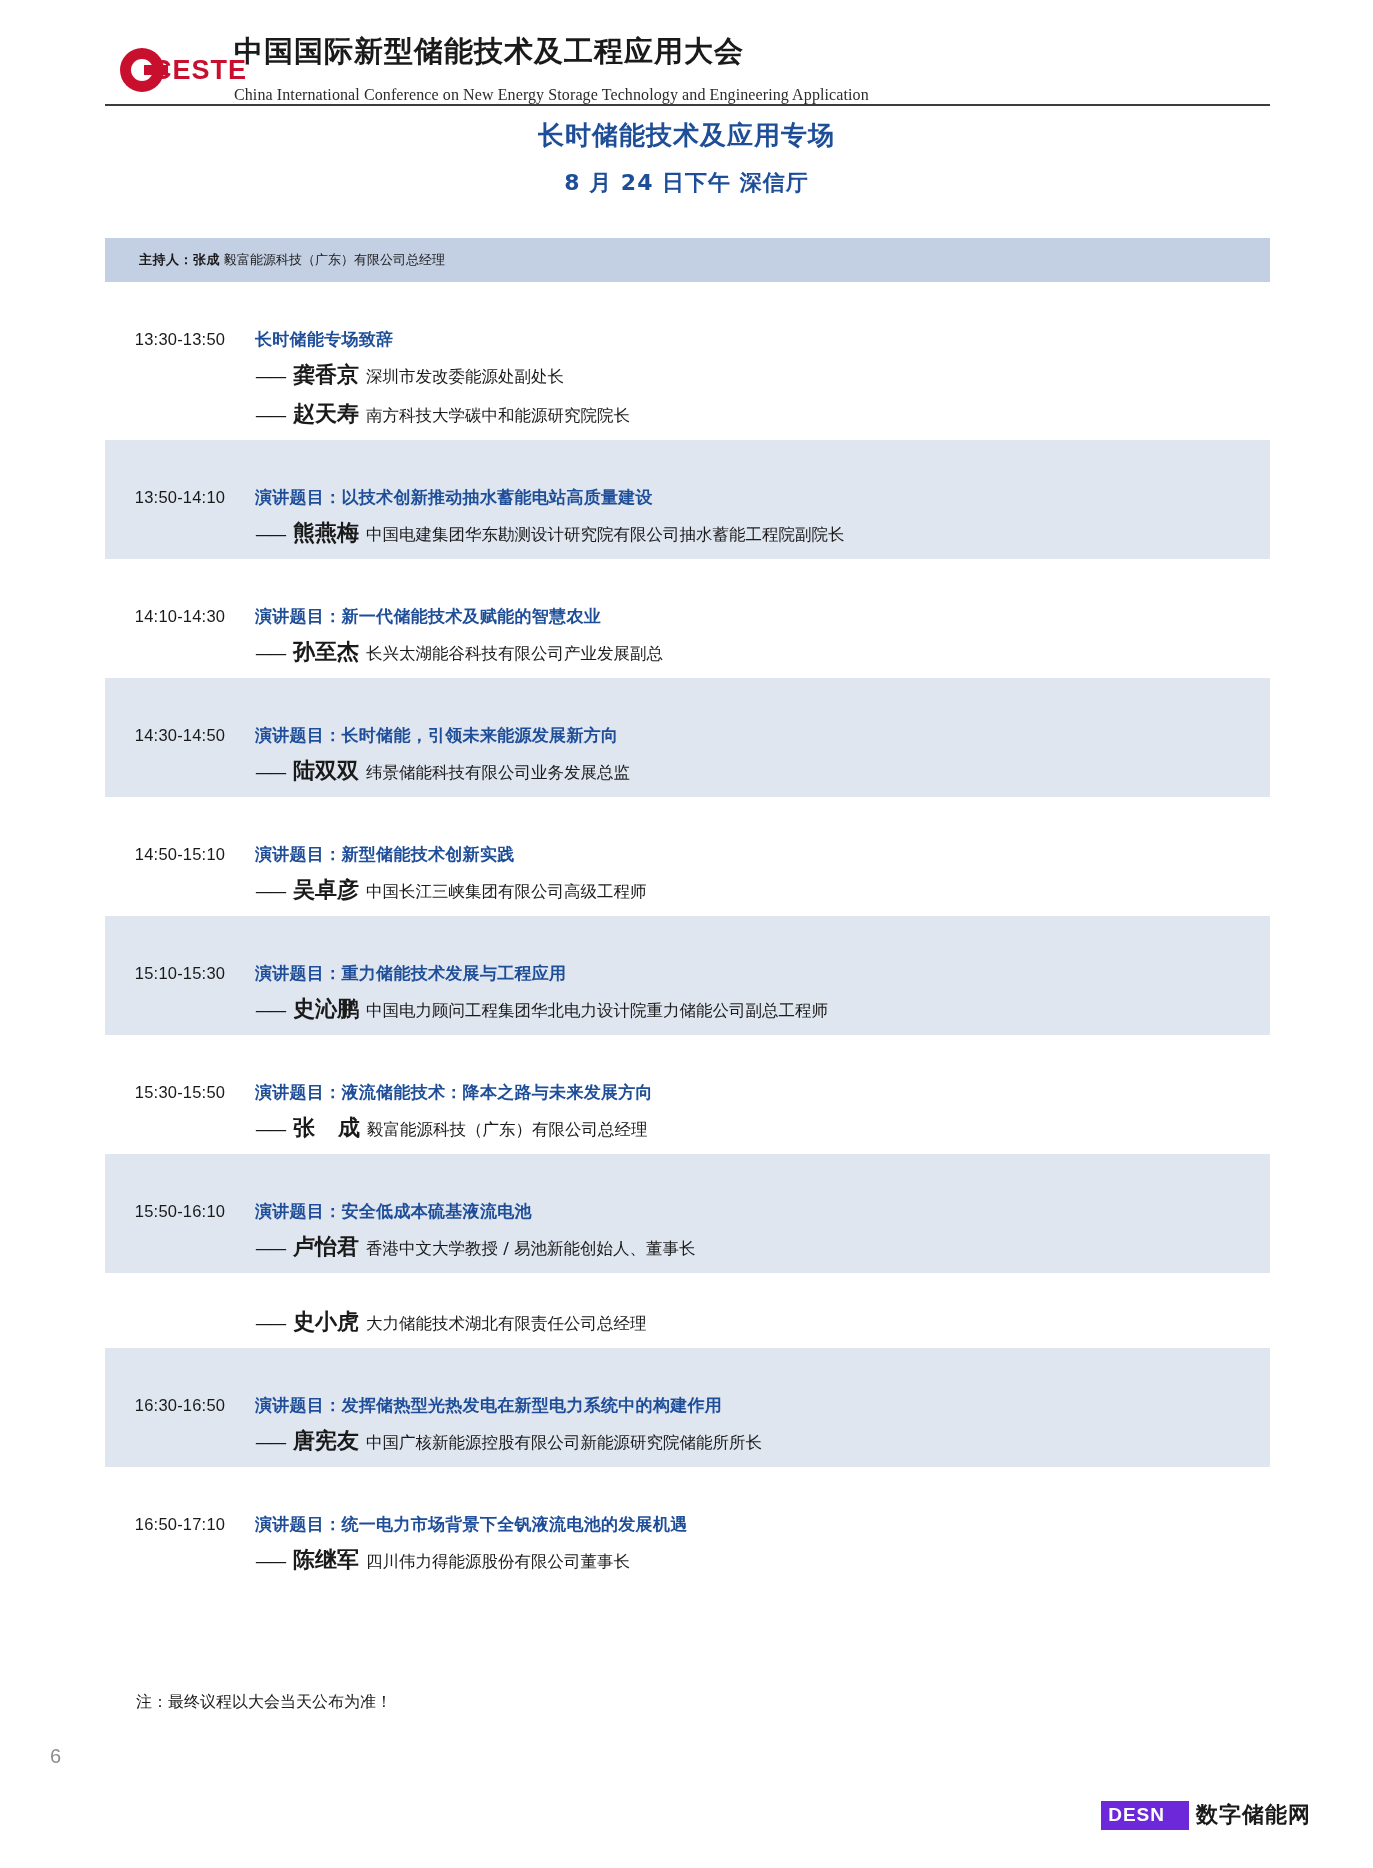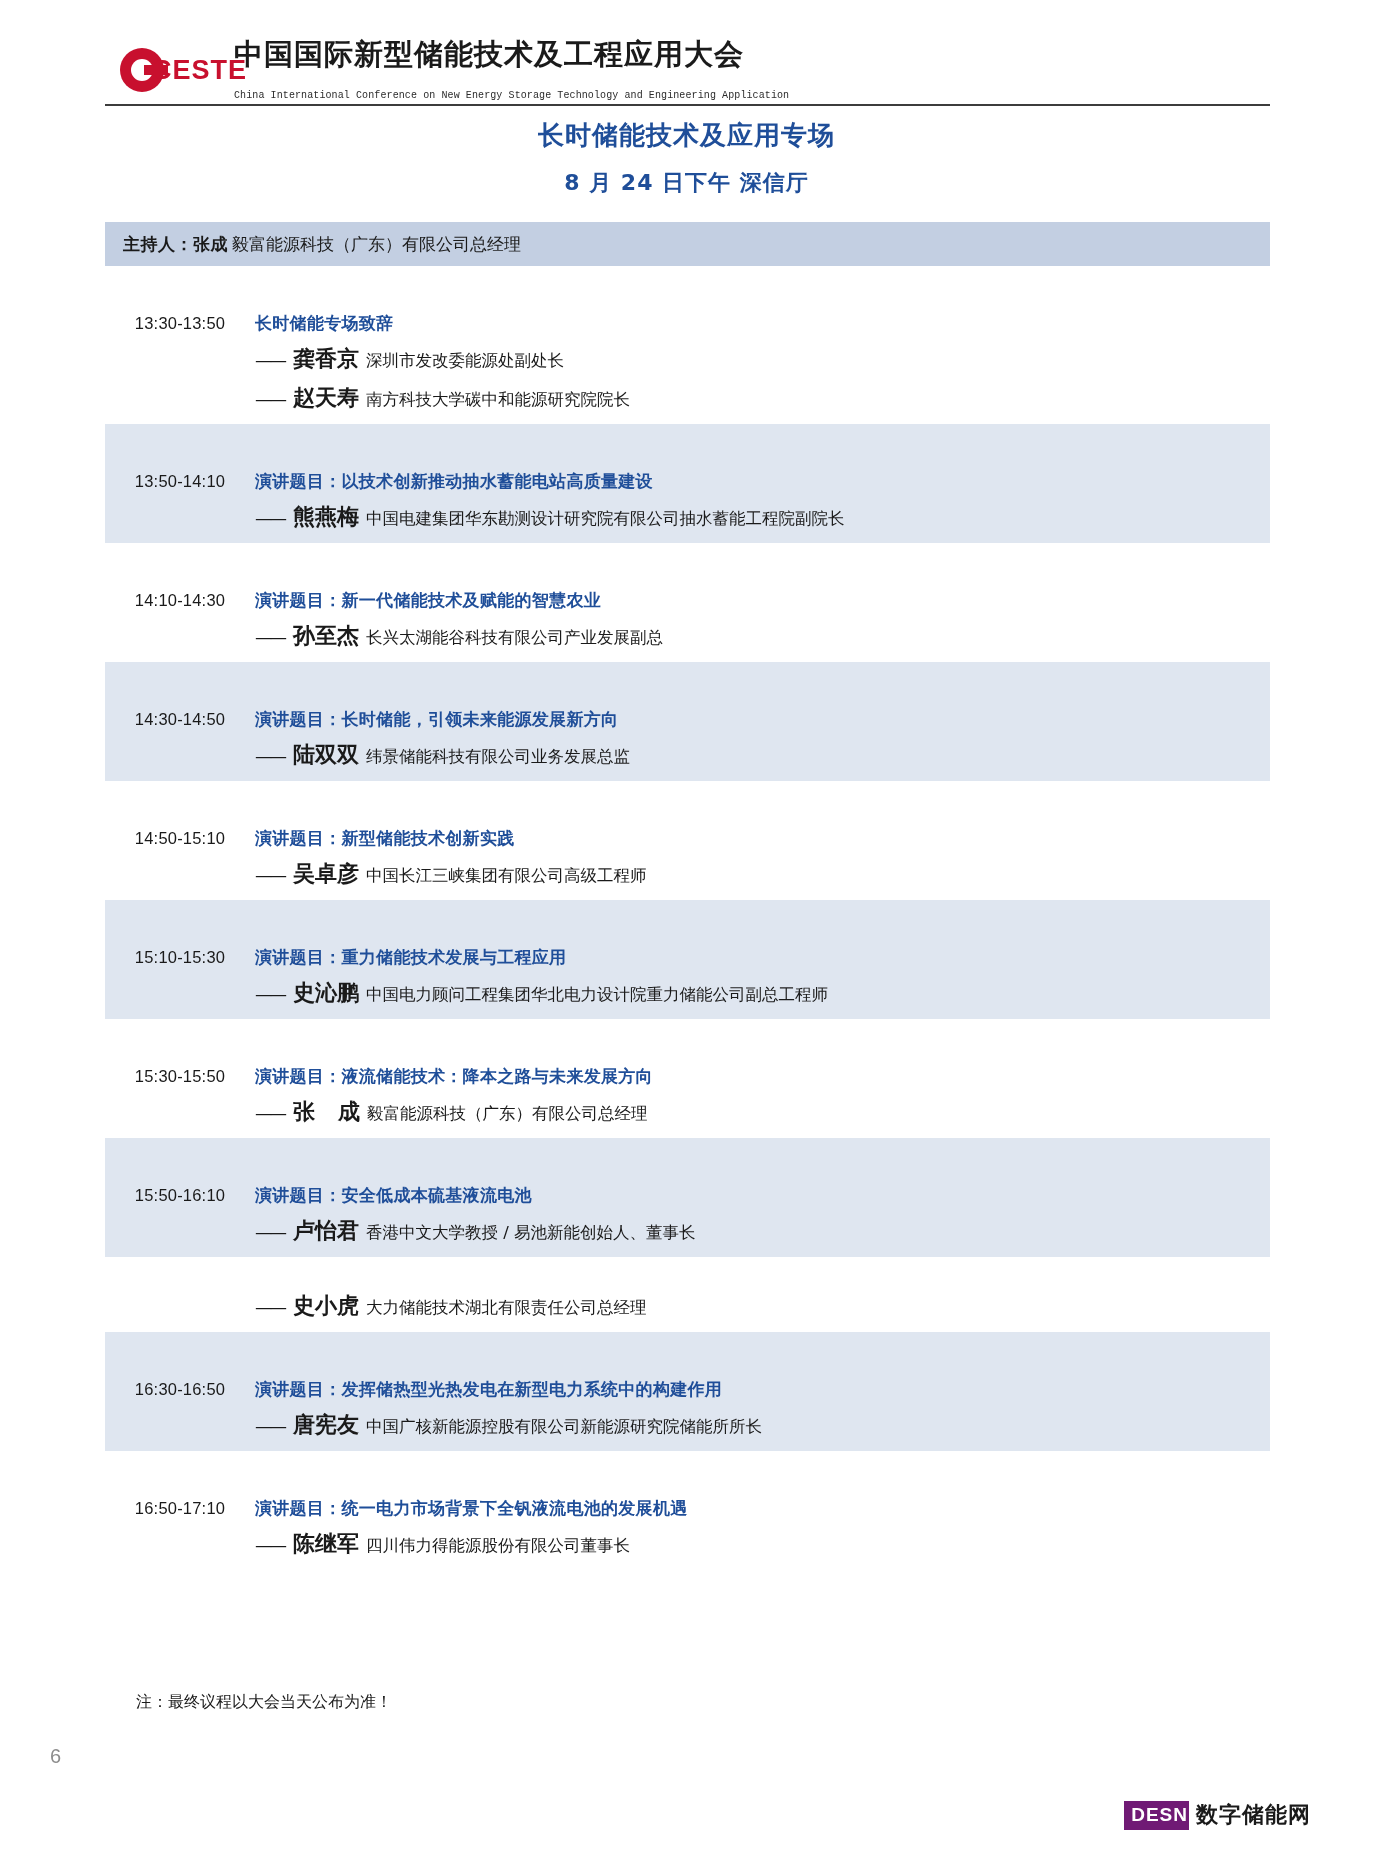--- a/index.html
+++ b/index.html
@@ -88,25 +88,25 @@
   }
   .logo-cn {
     font-size: 29px;
     font-weight: bold;
     letter-spacing: 1px;
     color: #1a1a1a;
     line-height: 1.1;
     font-family: "DejaVu Sans", sans-serif;
   }
   .logo-en {
-    font-size: 10px;
+    font-size: 16px;
     color: #2b2b2b;
     letter-spacing: 0.1px;
     margin-top: 19px;
-    font-family: Liberation Mono, monospace;
+    font-family: Liberation Serif, serif;
   }
   .header-rule {
     position: absolute;
     left: 105px;
     top: 104px;
     width: 1165px;
     height: 2px;
     background: #3c3c3c;
   }
 
@@ -141,24 +141,25 @@
     position: absolute;
     left: 105px;
     top: 222px;
     width: 1165px;
   }
   .host-row {
     background: #c3cfe2;
     height: 44px;
     display: flex;
     align-items: center;
-    padding-left: 18px;
+    padding-left: 34px;
     box-sizing: border-box;
-    font-size: 17px;
-    font-family: "DejaVu Sans", sans-serif;
+    font-size: 13px;
+    font-family: "DejaVu Sans", sans-serif;
+    margin-top: 16px;
   }
   .host-label {
     font-weight: bold;
     color: #1a1a1a;
     letter-spacing: 0.5px;
   }
   .host-desc {
     color: #1a1a1a;
     margin-left: 4px;
   }
@@ -240,26 +241,26 @@
     font-family: "Liberation Sans", sans-serif;
   }
   .brand {
     position: absolute;
     right: 62px;
     top: 1800px;
     display: flex;
     align-items: center;
   }
   .brand-mark {
-    background: #701a75;
+    background: #6d28d9;
     color: #ffffff;
     font-size: 19px;
     font-weight: bold;
     letter-spacing: 1px;
-    padding: 3px 1px 4px 7px;
+    padding: 3px 24px 4px 7px;
     font-family: "Liberation Sans", sans-serif;
   }
   .brand-text {
     margin-left: 7px;
     font-size: 22px;
     font-weight: bold;
     color: #1a1a1a;
     letter-spacing: 1px;
     font-family: "DejaVu Sans", sans-serif;
   }

